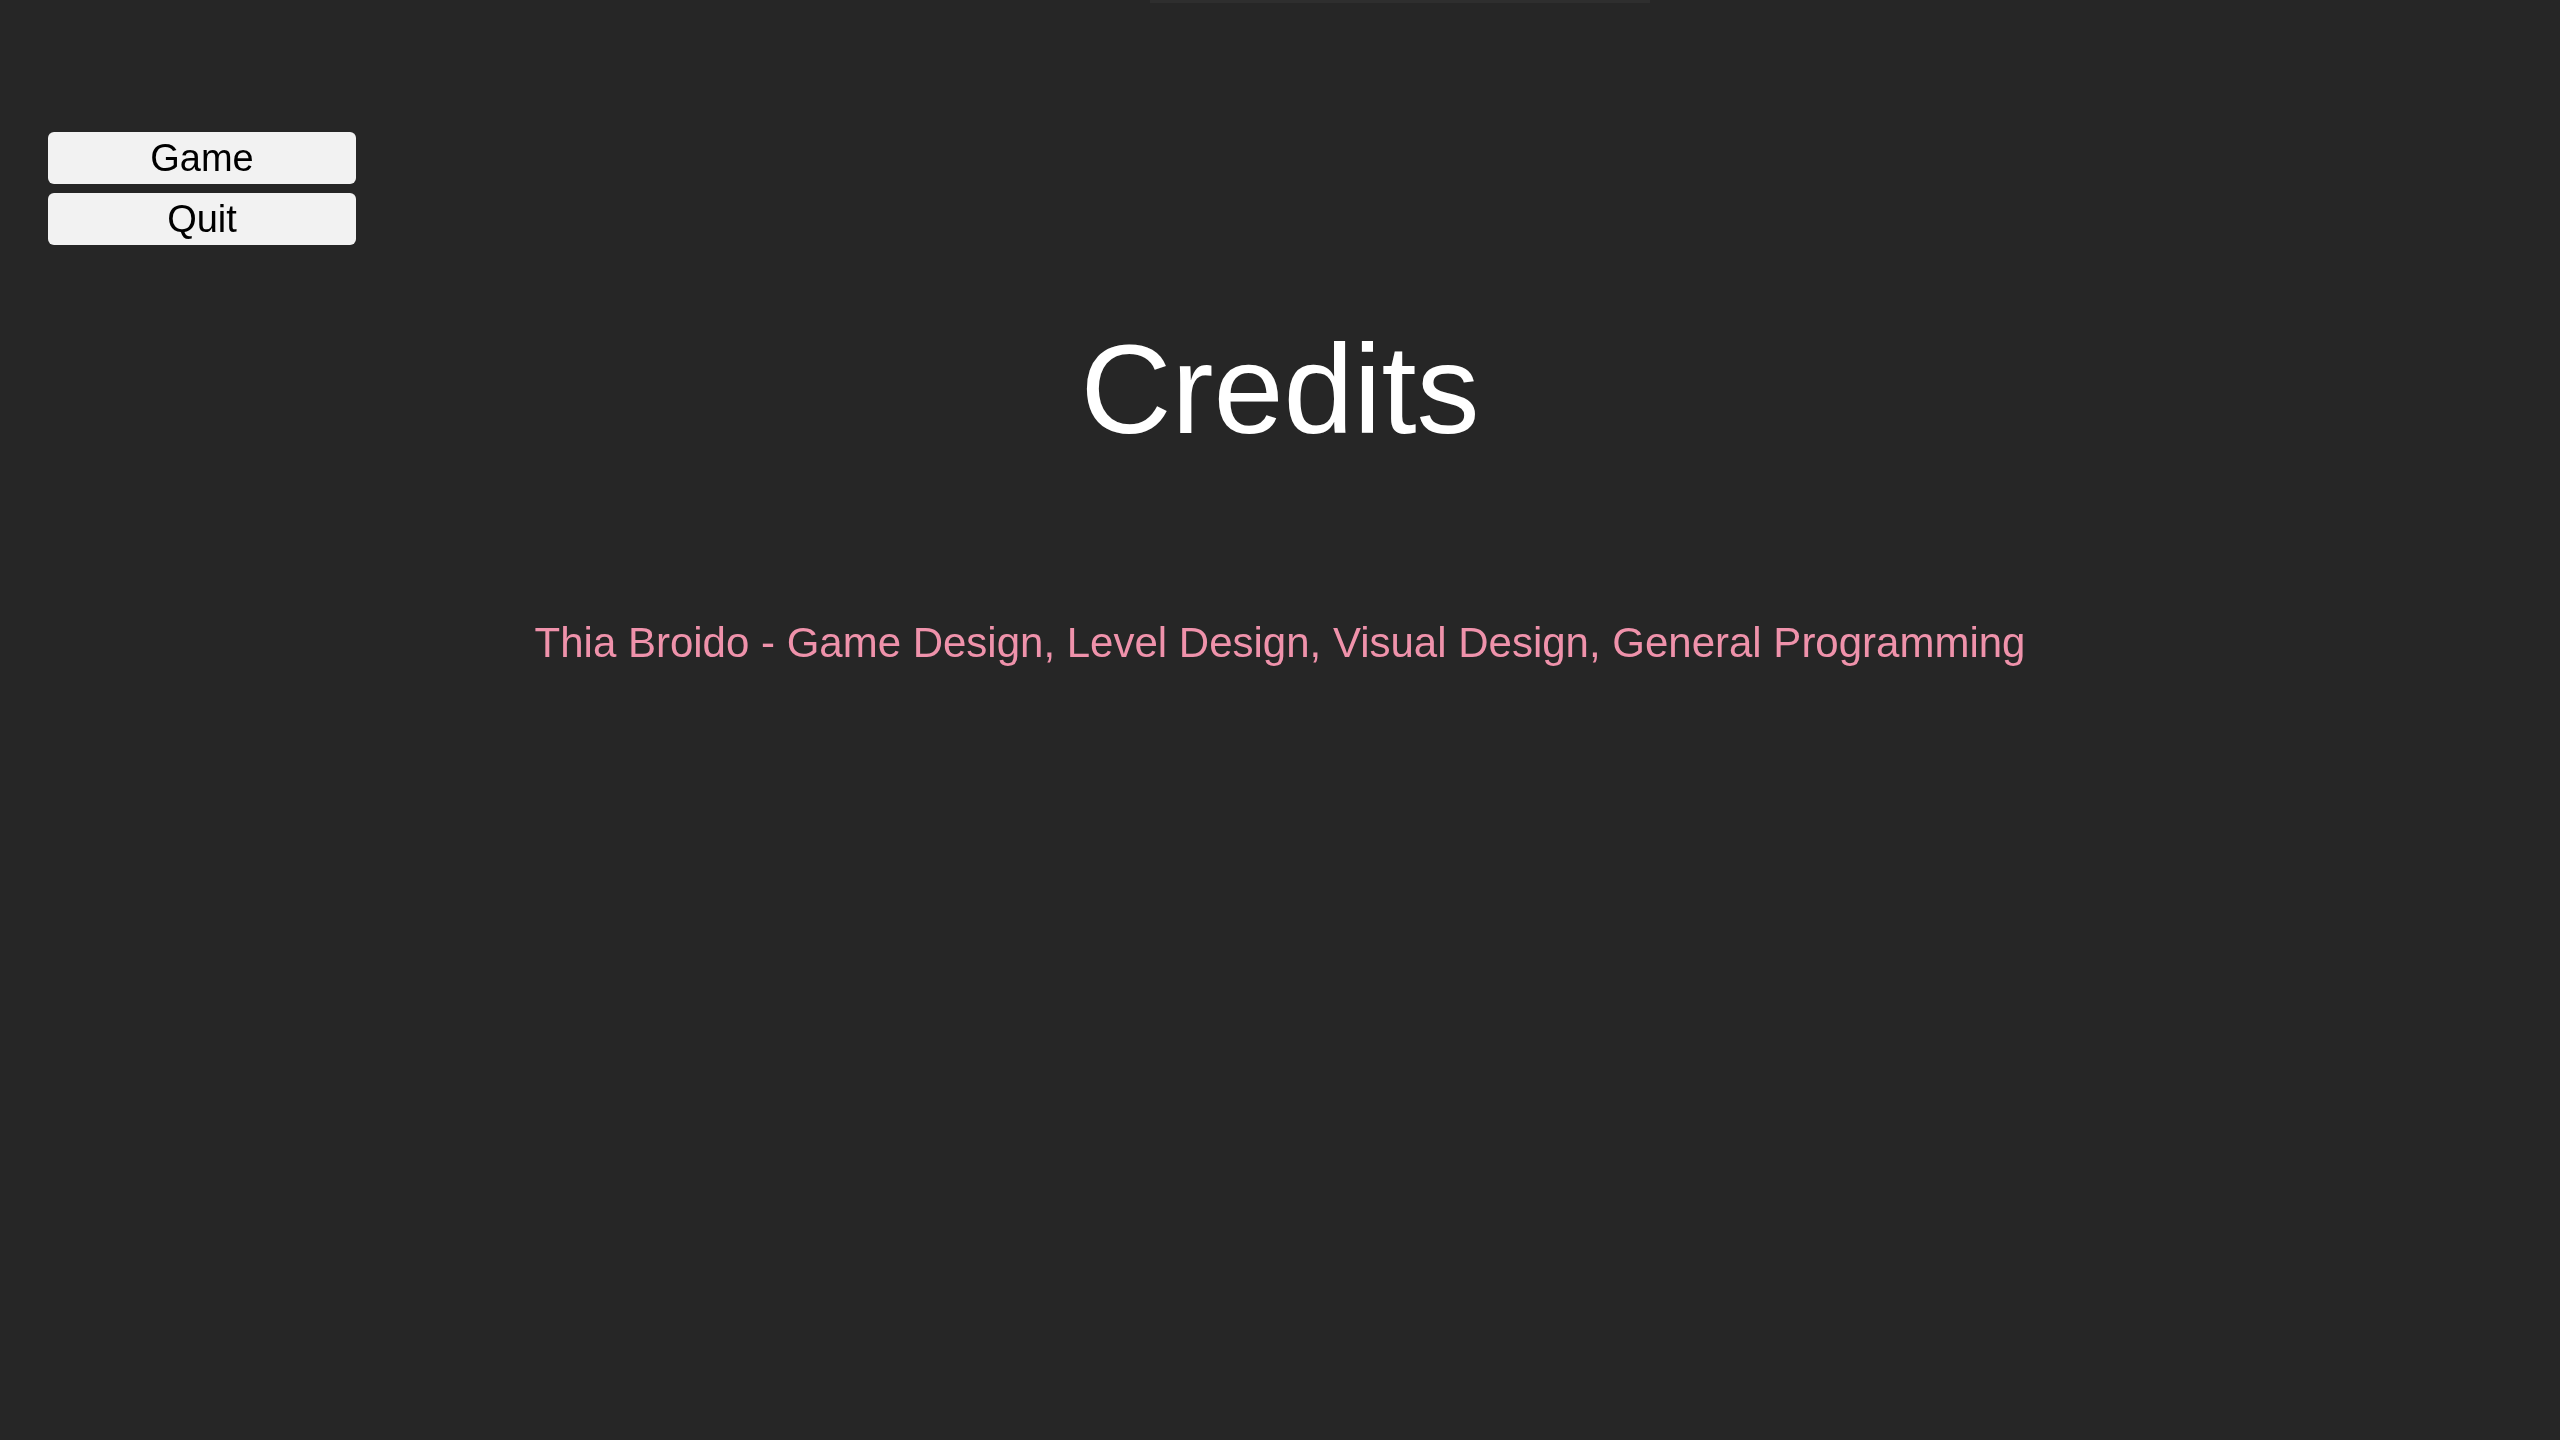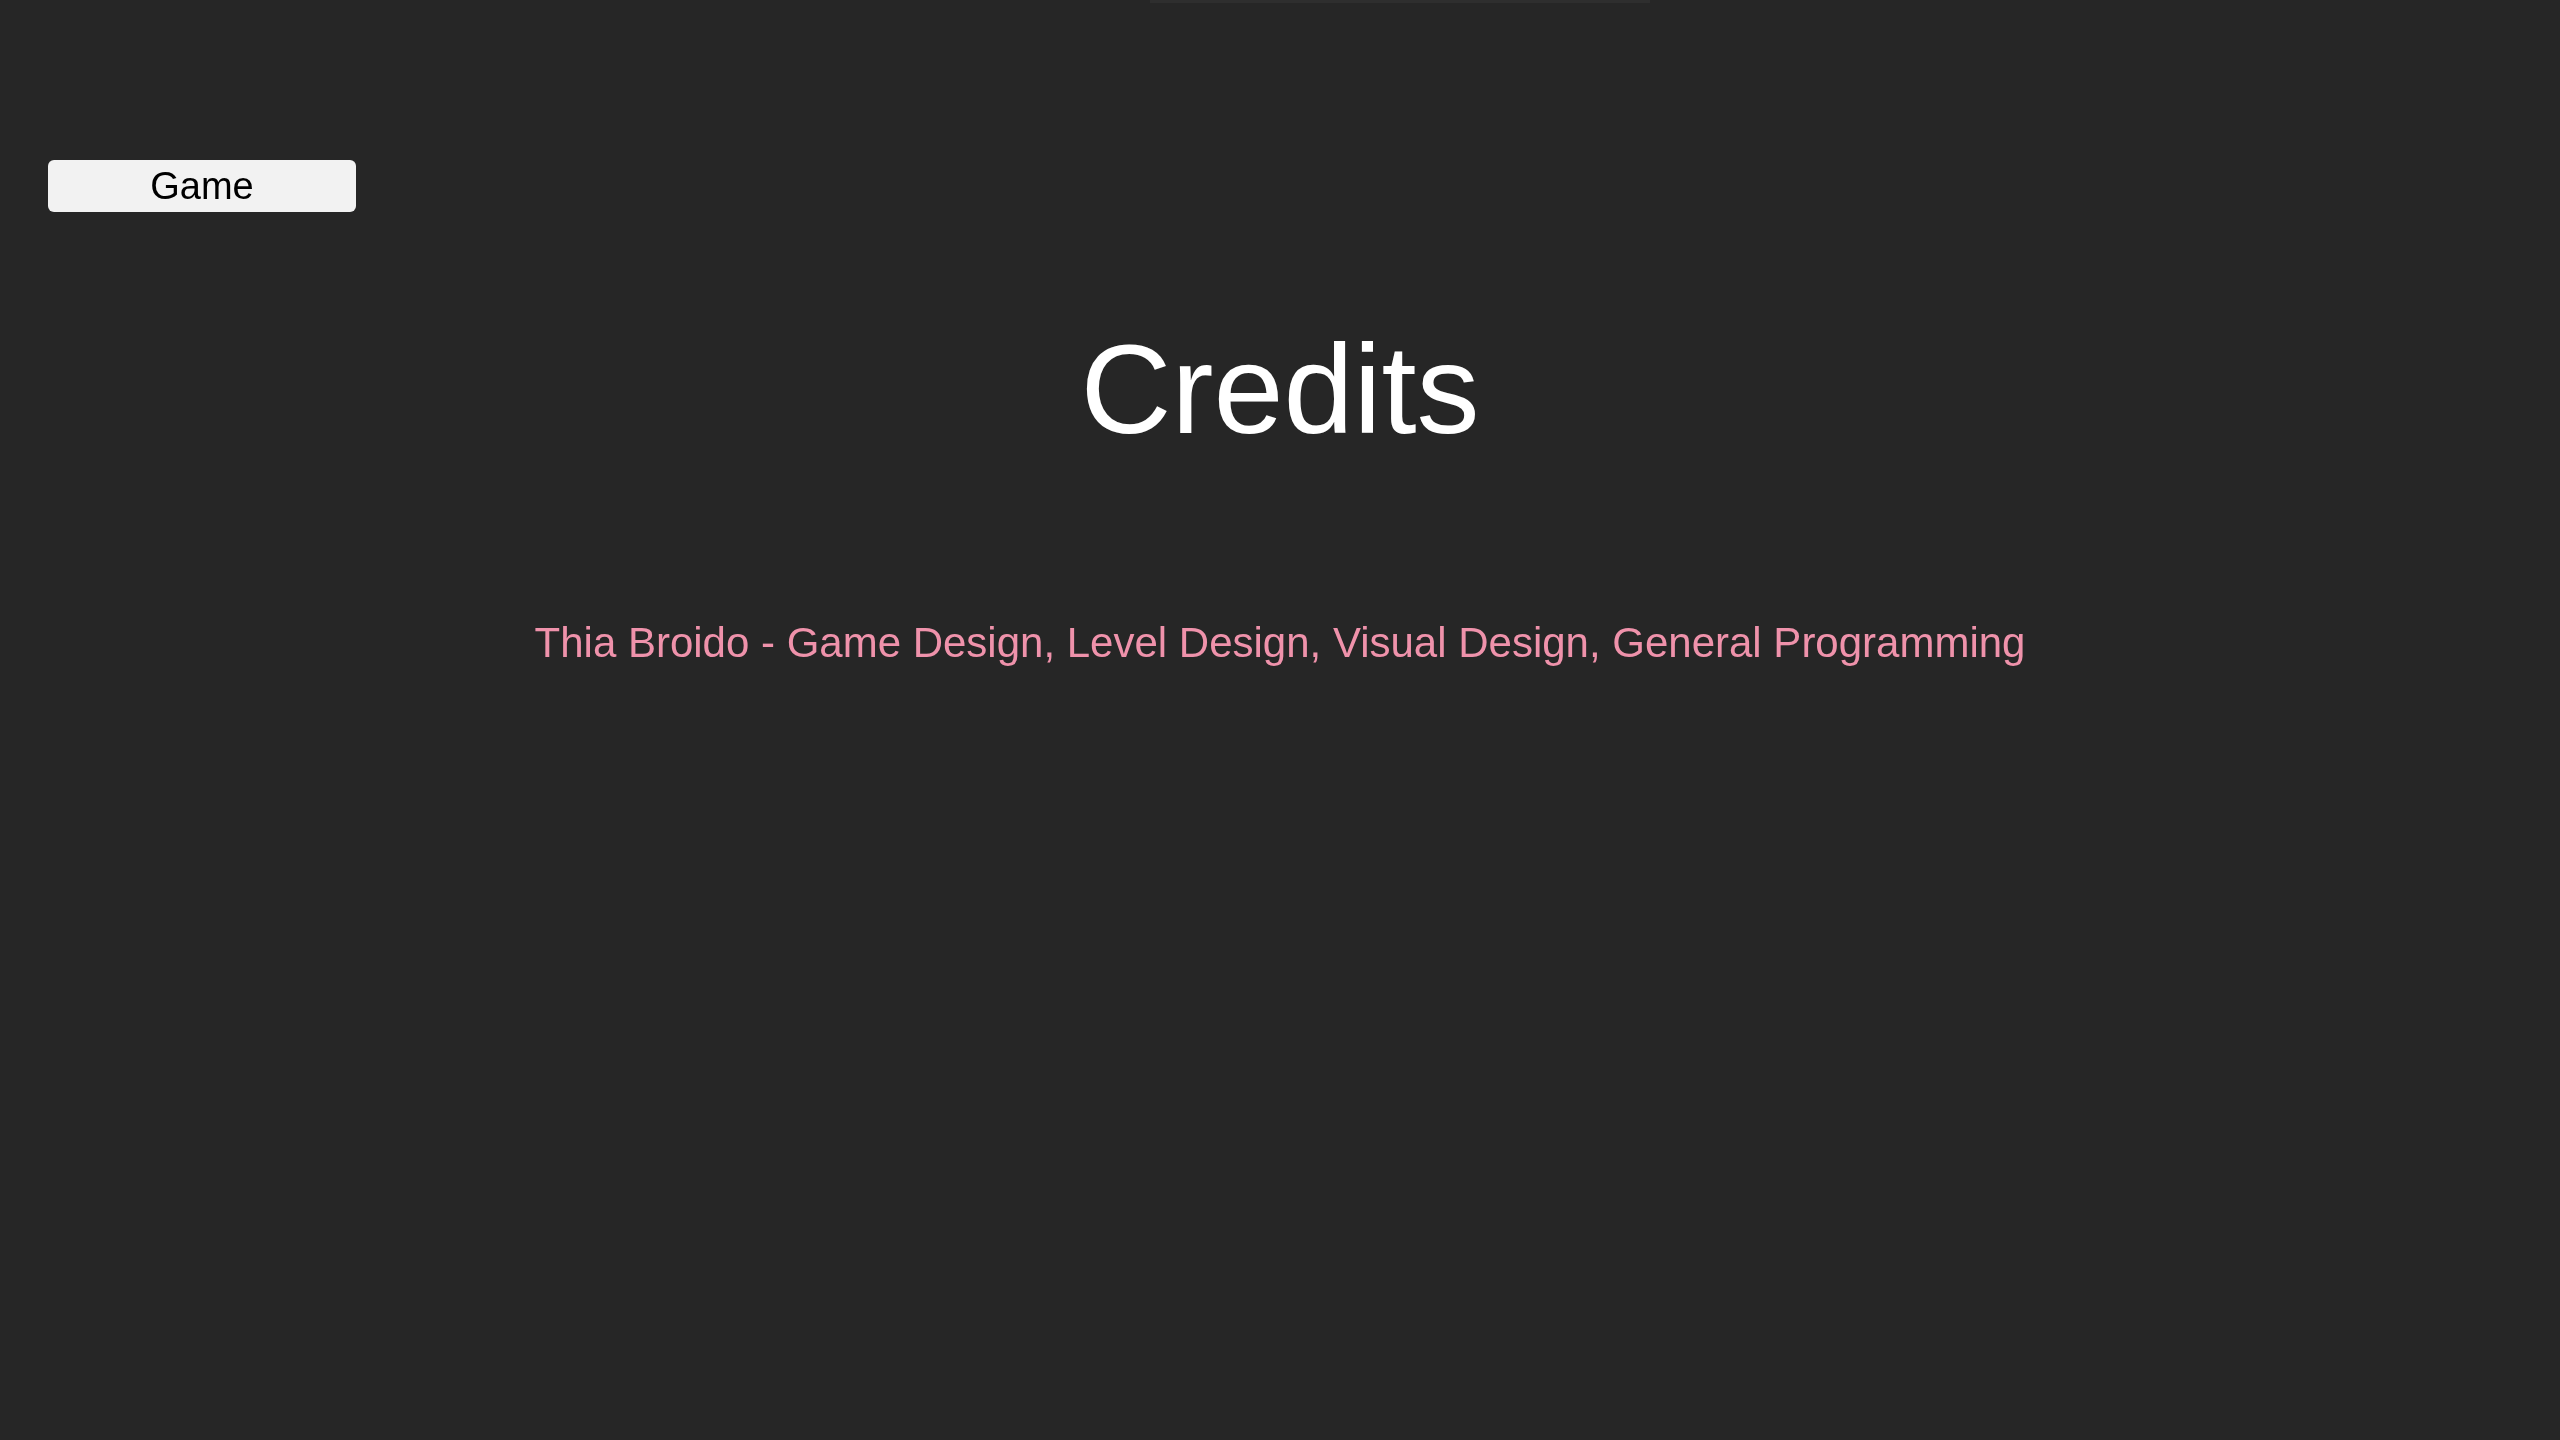--- a/index.html
+++ b/index.html
@@ -30,21 +30,20 @@
 
   
   .menu-stack {
     position: absolute;
     left: 48px;
     top: 132px;
     width: 308px;
     display: flex;
     flex-direction: column;
     gap: 9px;
-    margin-top: 28px;
   }
 
   .menu-button {
     display: block;
     width: 100%;
     height: 52px;
     box-sizing: border-box;
     background: #f2f2f2;
     color: #000000;
     border: none;
@@ -95,19 +94,20 @@
     white-space: nowrap;
   }
 </style>
 </head>
 <body style="background: rgb(38, 38, 38);">
 
 <div class="top-edge-strip"></div>
 
 <div class="menu-stack">
   <button class="menu-button" style="background: rgb(242, 242, 242); color: rgb(0, 0, 0);">Game</button>
+  <button class="menu-button" style="background: rgb(242, 242, 242); color: rgb(0, 0, 0);">Quit</button>
 </div>
 
 <div class="page-title" style="color: rgb(255, 255, 255);">Credits</div>
 
 <div class="credits-block">
   <span class="credit-line" style="color: rgb(239, 146, 171);">Thia Broido - Game Design, Level Design, Visual Design, General Programming</span>
 </div>
 
 </body></html>

